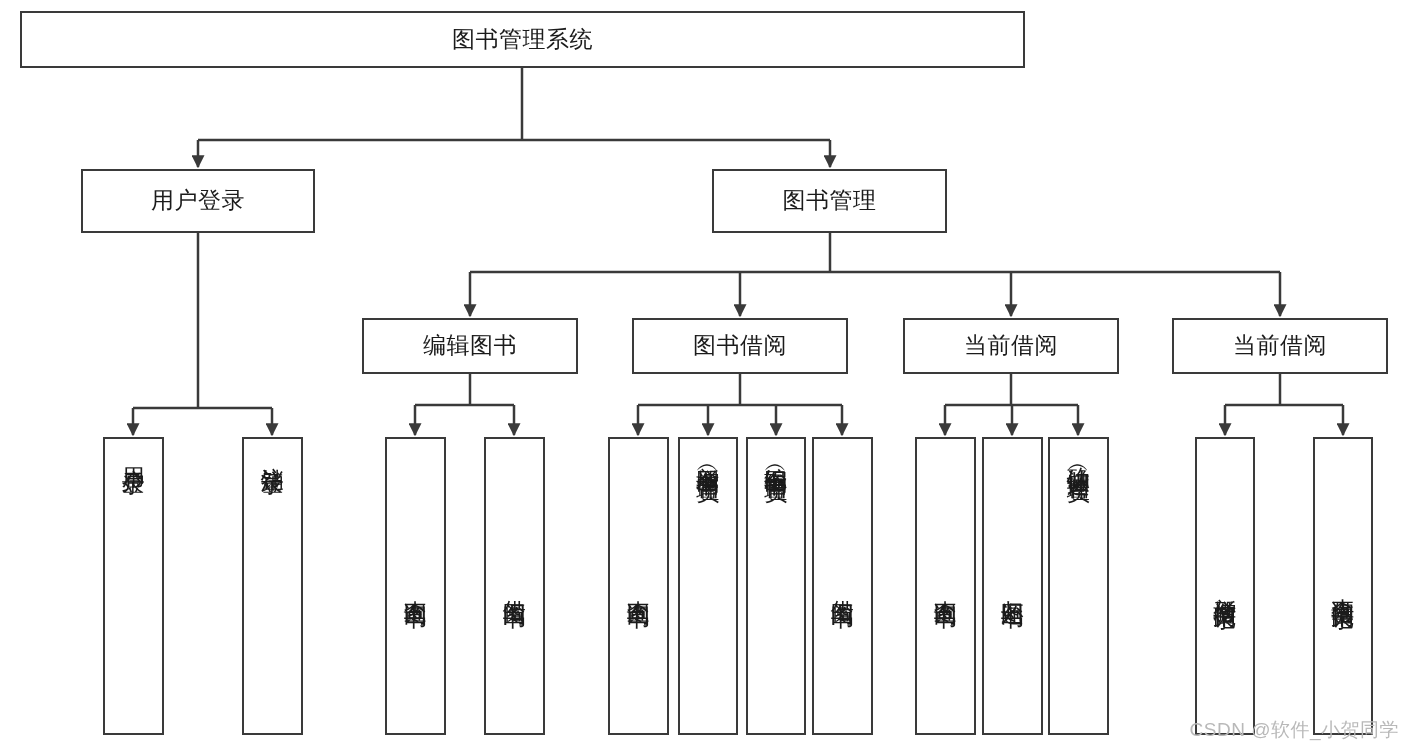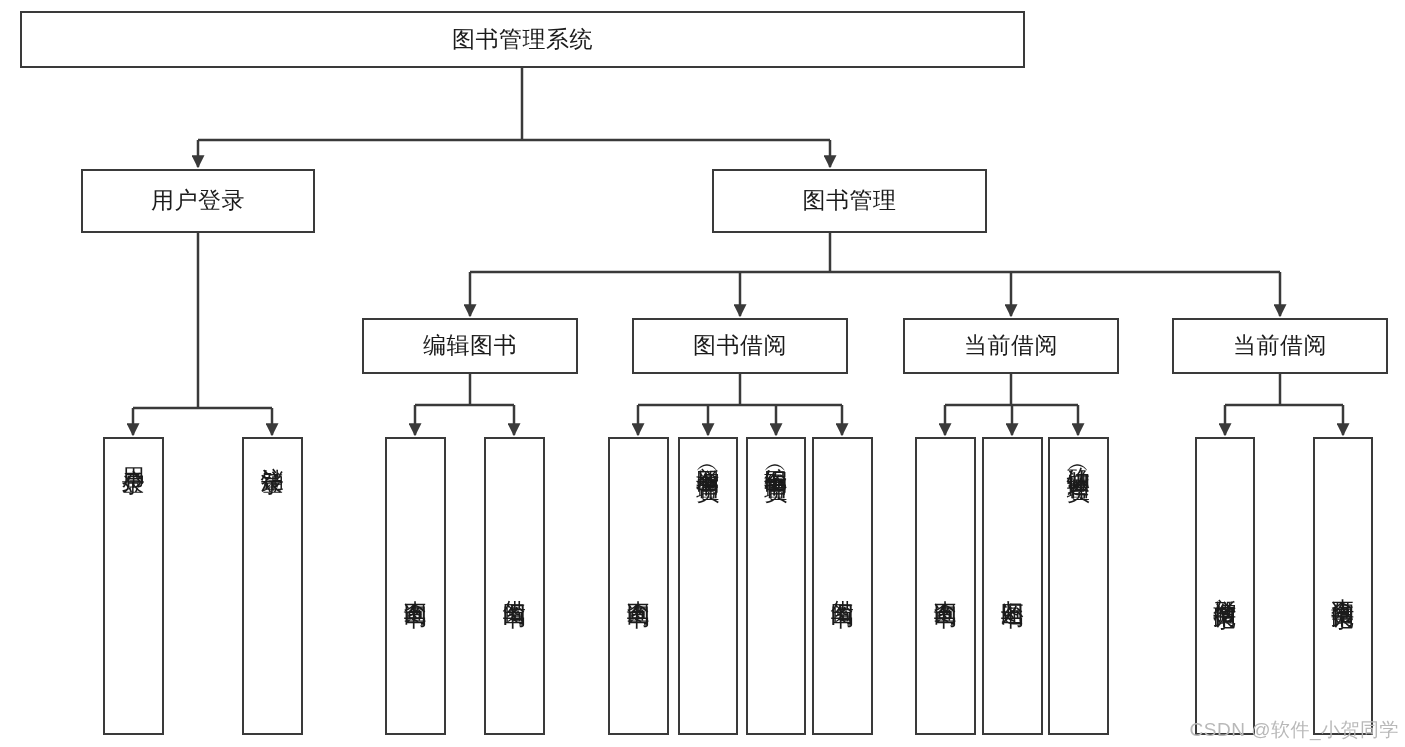--- a/index.html
+++ b/index.html
@@ -130,21 +130,21 @@
     </g>
   </svg>
 
   <div class="node-box" id="node-root" style="left: 20px; top: 11px; width: 1005px; height: 57px;">
     <span class="node-label-h">图书管理系统</span>
   </div>
 
   <div class="node-box" id="node-l2-0" style="left: 81px; top: 169px; width: 234px; height: 64px;">
     <span class="node-label-h">用户登录</span>
   </div>
-  <div class="node-box" id="node-l2-1" style="left: 712px; top: 169px; width: 275px; height: 64px;">
+  <div class="node-box" id="node-l2-1" style="left: 712px; top: 169px; width: 235px; height: 64px;">
     <span class="node-label-h">图书管理</span>
   </div>
 
   <div class="node-box leaf-box" id="node-l2-0-c0" style="left: 103px; top: 437px; width: 61px; height: 298px;">
     <span class="node-label-v">用户登录</span>
   </div>
   <div class="node-box leaf-box" id="node-l2-0-c1" style="left: 242px; top: 437px; width: 61px; height: 298px;">
     <span class="node-label-v">注销登录</span>
   </div>
 

